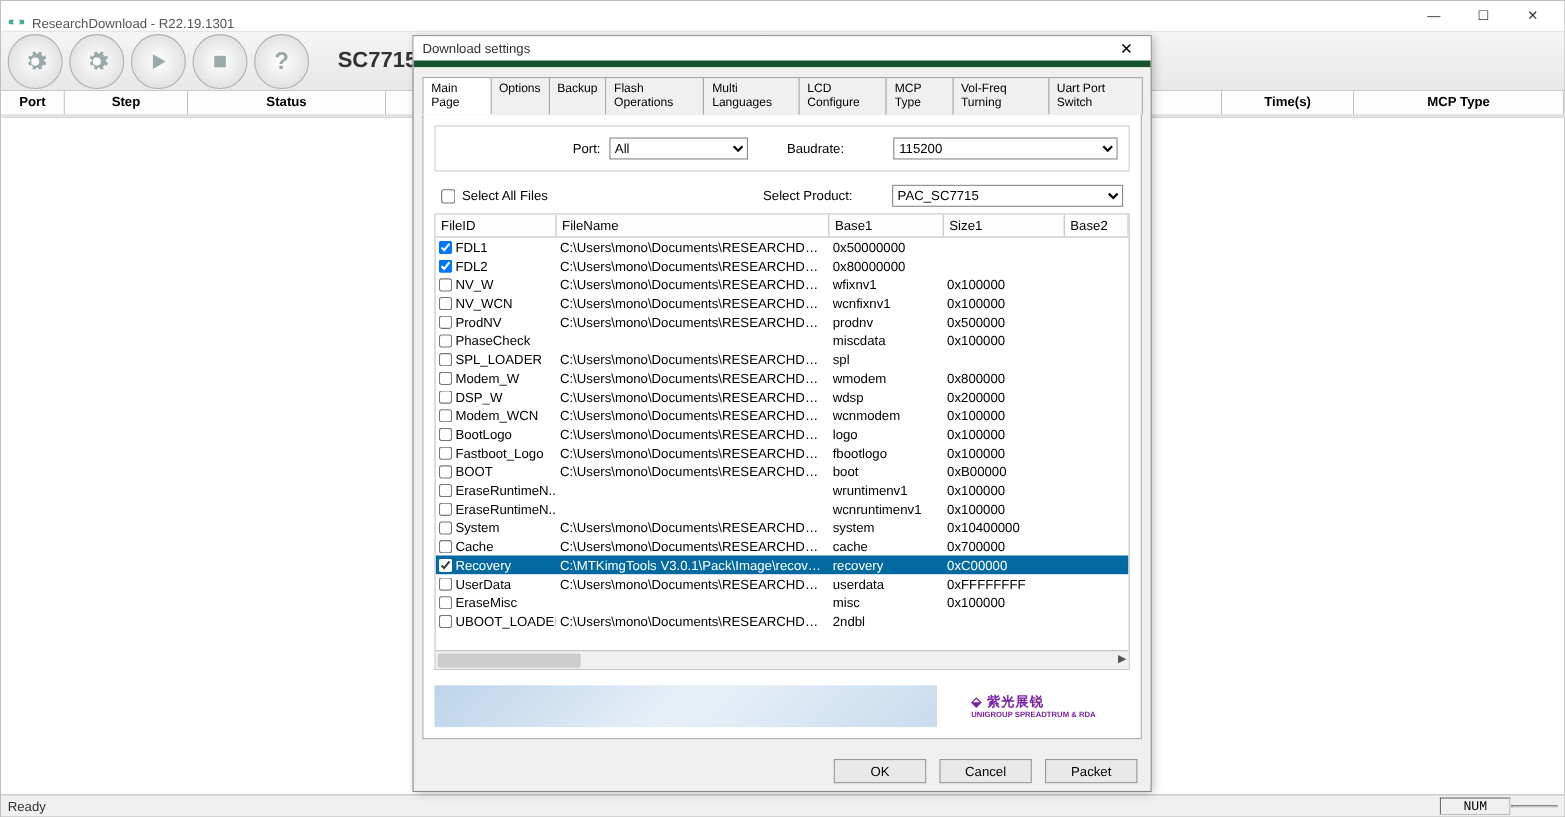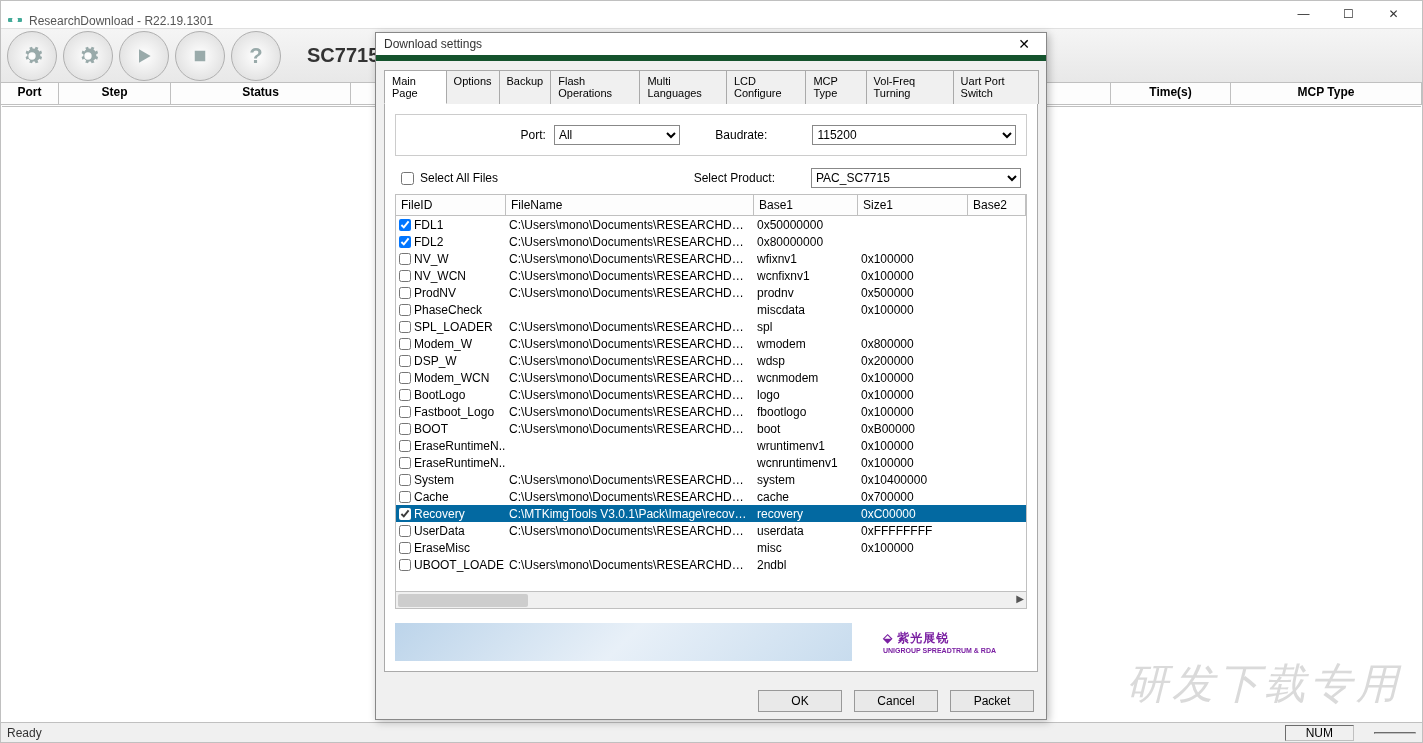--- a/index.html
+++ b/index.html
@@ -23,21 +23,21 @@
 .col-step { width: 112px; }
 .col-status { width: 180px; }
 .col-progress { width: 760px; }
 .col-time { width: 120px; }
 .col-mcp { flex: 1; }
 
 .main-grid { position: absolute; left: 1px; top: 105px; right: 1px; bottom: 22px; background: #fff; border-top: 1px solid #c0c0c0; }
 
 .status-bar { position: absolute; left: 0; bottom: 0; width: 100%; height: 20px; background: #f0f0f0; border-top: 1px solid #c0c0c0; display: flex; align-items: center; padding: 0 6px; }
 .status-bar .ready { flex: 1; color: #333; }
-.status-bar .num-box { border: 1px inset #c0c0c0; padding: 0 20px; margin-left: 20px; }
+.status-bar .num-box { border: 1px inset #c0c0c0; padding: 0 20px; margin-left: 1px; font-family: Liberation Mono, monospace; }
 
 
 .dialog { position: absolute; left: 375px; top: 32px; width: 672px; height: 688px; background: #f0f0f0; border: 1px solid #888; box-shadow: 2px 2px 8px rgba(0,0,0,0.25); }
 .dialog-title { height: 28px; display: flex; align-items: center; padding: 0 8px; background: #fff; border-bottom: 6px solid #14532d; }
 .dialog-title span { flex: 1; color: #333; }
 .dialog-close { width: 28px; height: 24px; border: none; background: transparent; font-size: 14px; }
 
 .tab-strip { display: flex; margin: 8px 8px 0 8px; border-bottom: 1px solid #aaa; }
 .tab { padding: 4px 7px; background: #f0f0f0; border: 1px solid #aaa; border-bottom: none; margin-right: -1px; font-size: 11px; position: relative; top: 1px; cursor: pointer; }
 .tab.active { background: #fff; border-bottom: 1px solid #fff; z-index: 2; }
@@ -142,21 +142,20 @@
   </div>
 
   <div class="main-grid"></div>
 
   <div class="status-bar">
     <span class="ready">Ready</span>
     <span class="num-box">NUM</span>
     <span class="num-box" style="width:30px;"></span>
   </div>
 
-  <div class="watermark">研发下载专用</div>
 </div>
 
 <div class="dialog">
   <div class="dialog-title">
     <span>Download settings</span>
     <button class="dialog-close">✕</button>
   </div>
 
   <div class="tab-strip" id="tab-strip">
       <div class="tab active">Main Page</div>

